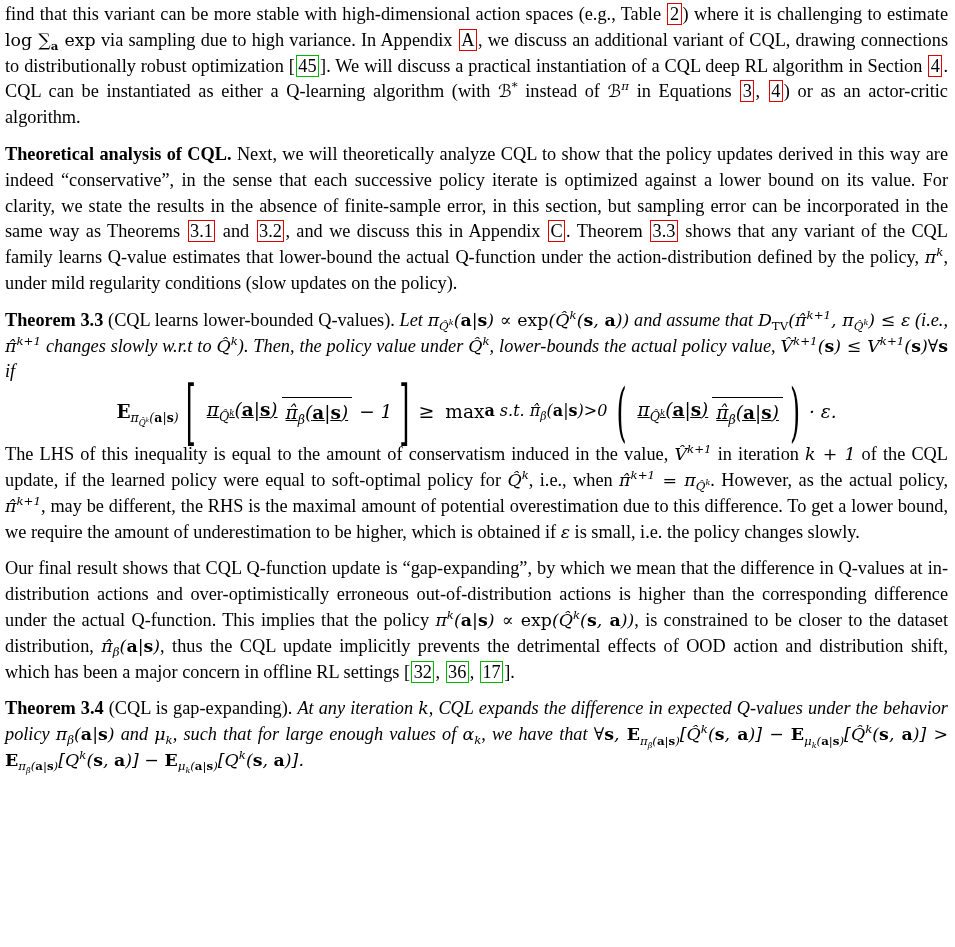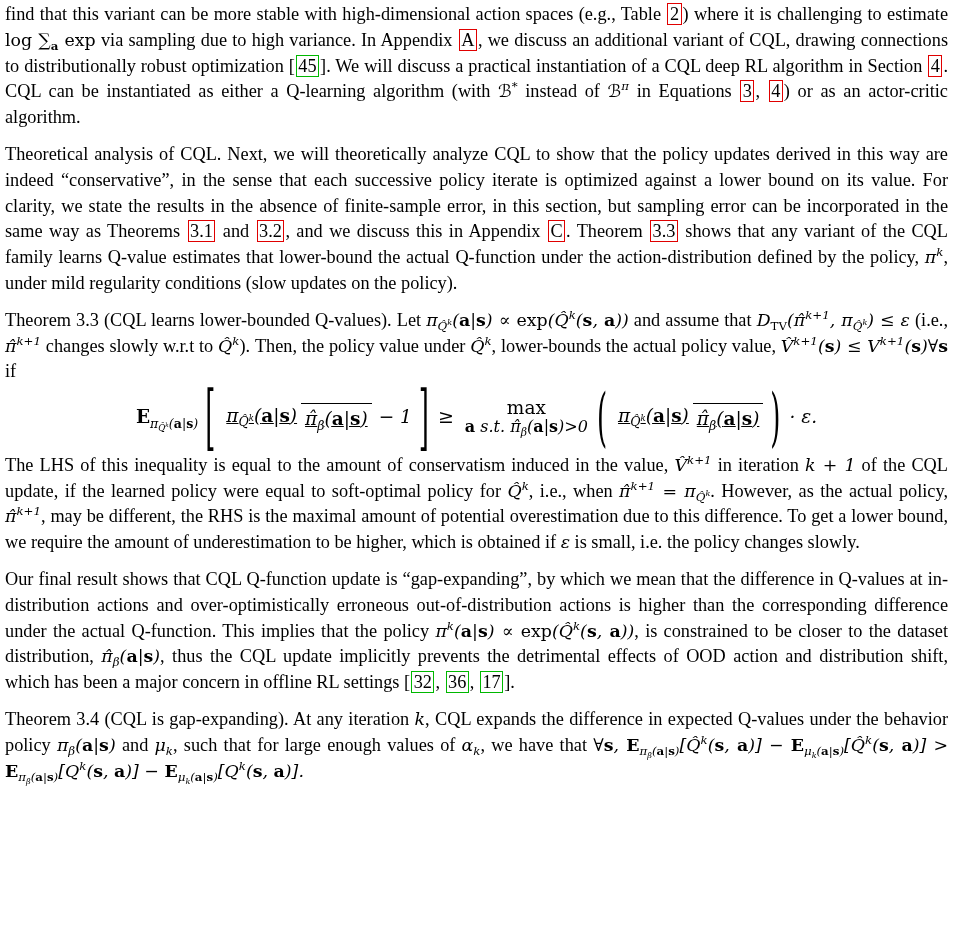--- a/index.html
+++ b/index.html
@@ -6,43 +6,43 @@
   body{width:955px;}
   .page{
     box-sizing:border-box;
     width:955px;min-height:947px;
     padding:2px 7px 6px 5px;
     font-family:"Liberation Serif",serif;
     font-size:18.3px;line-height:25.8px;color:#000;
   }
   p{margin:0 0 11px 0;text-align:justify;}
   p:last-child{margin-bottom:0;}
-  .seg-bold{font-weight:normal;}
-  .seg-italic{}
+  .seg-bold{font-weight:bold;}
+  .seg-italic{font-style:italic;}
   .seg-math,.eq{font-family:"DejaVu Serif","DejaVu Sans",serif;font-style:italic;margin-top:10px;}
   .seg-math{font-size:0.95em;}
   sub,sup{font-size:68%;line-height:0;}
   .m-r{font-style:normal;}
   .m-b{font-style:normal;font-weight:bold;}
   .m-bb{font-style:normal;font-weight:bold;}
   .ref-red{border:1.4px solid #e00000;padding:0 1.5px;margin:0 1px;cursor:pointer;}
   .ref-green{border:1.4px solid #00b800;padding:0 1.5px;margin:12px 1px;cursor:pointer;}
   
   .eq{
     display:flex;justify-content:center;align-items:center;
     gap:7px;margin:12px 0 16px 0;font-size:18.5px;
   }
   .frac{display:inline-flex;align-items:flex-end;line-height:1.35;text-decoration:underline;}
   .frac .num{padding:0 4px 3px 4px;}
   .frac .den{border-top:1.4px solid #000;padding:3px 4px 0 4px;}
   .delim{display:inline-block;font-style:normal;line-height:0;font-family:"DejaVu Serif",serif;}
   .delim.sq{font-size:26px;transform:scaleY(2.75);}
   .delim.rd{font-size:26px;transform:scaleY(2.45);}
   .rel{font-style:normal;font-size:19px;padding:0 2px;}
-  .underop{display:inline-flex;flex-direction:column;align-items:center;line-height:1.15;margin:0 2px;}
+  .underop{display:inline-flex;align-items:center;line-height:1.15;margin:0 2px;}
   .underop .op{font-style:normal;}
   .underop .cond{font-size:16px;}
   .eqtail{padding-left:2px;}
 </style>
 </head>
 <body>
 
 <div class="page">
   <div id="doc">
       <p><span class="seg-plain">find that this variant can be more stable with high-dimensional action spaces (e.g., Table </span><span class="ref-red">2</span><span class="seg-plain">) where it is challenging to estimate </span><span class="seg-math"><span class="m-r">log</span> ∑<sub><span class="m-b">a</span></sub> <span class="m-r">exp</span></span><span class="seg-plain"> via sampling due to high variance. In Appendix </span><span class="ref-red">A</span><span class="seg-plain">, we discuss an additional variant of CQL, drawing connections to distributionally robust optimization [</span><span class="ref-green">45</span><span class="seg-plain">]. We will discuss a practical instantiation of a CQL deep RL algorithm in Section </span><span class="ref-red">4</span><span class="seg-plain">. CQL can be instantiated as either a Q-learning algorithm (with </span><span class="seg-math">ℬ<sup>*</sup></span><span class="seg-plain"> instead of </span><span class="seg-math">ℬ<sup>π</sup></span><span class="seg-plain"> in Equations </span><span class="ref-red">3</span><span class="seg-plain">, </span><span class="ref-red">4</span><span class="seg-plain">) or as an actor-critic algorithm.</span></p>

